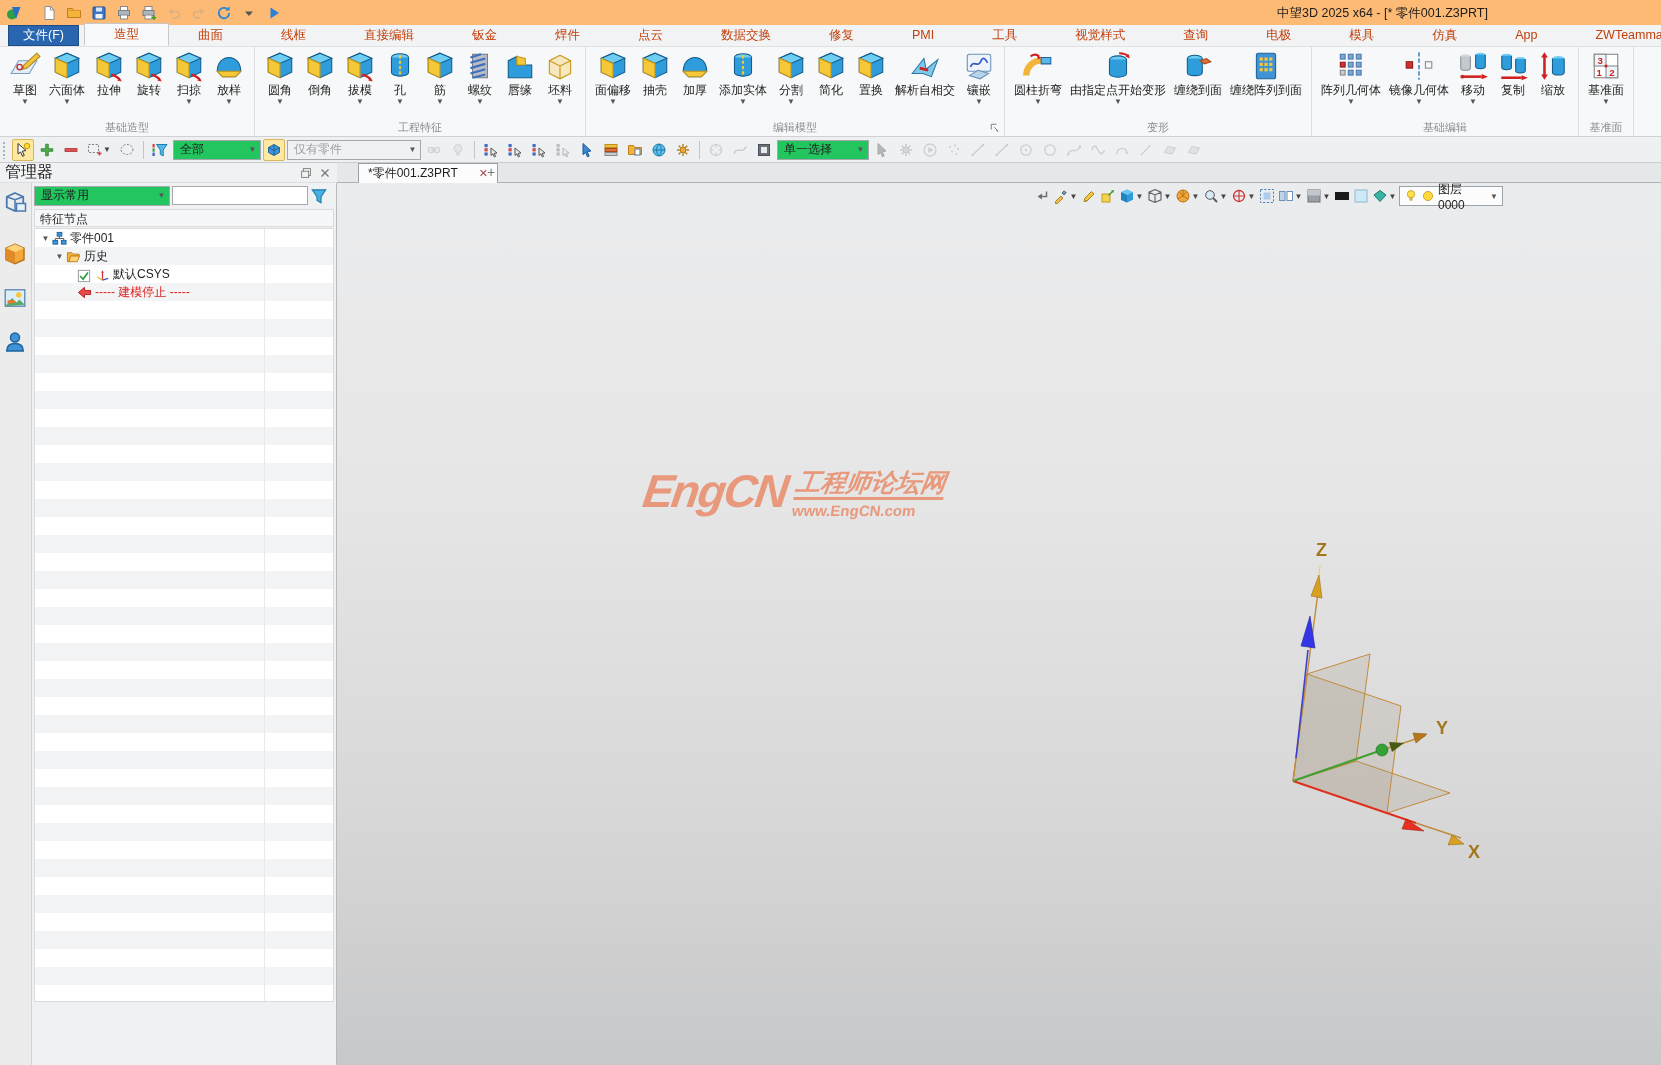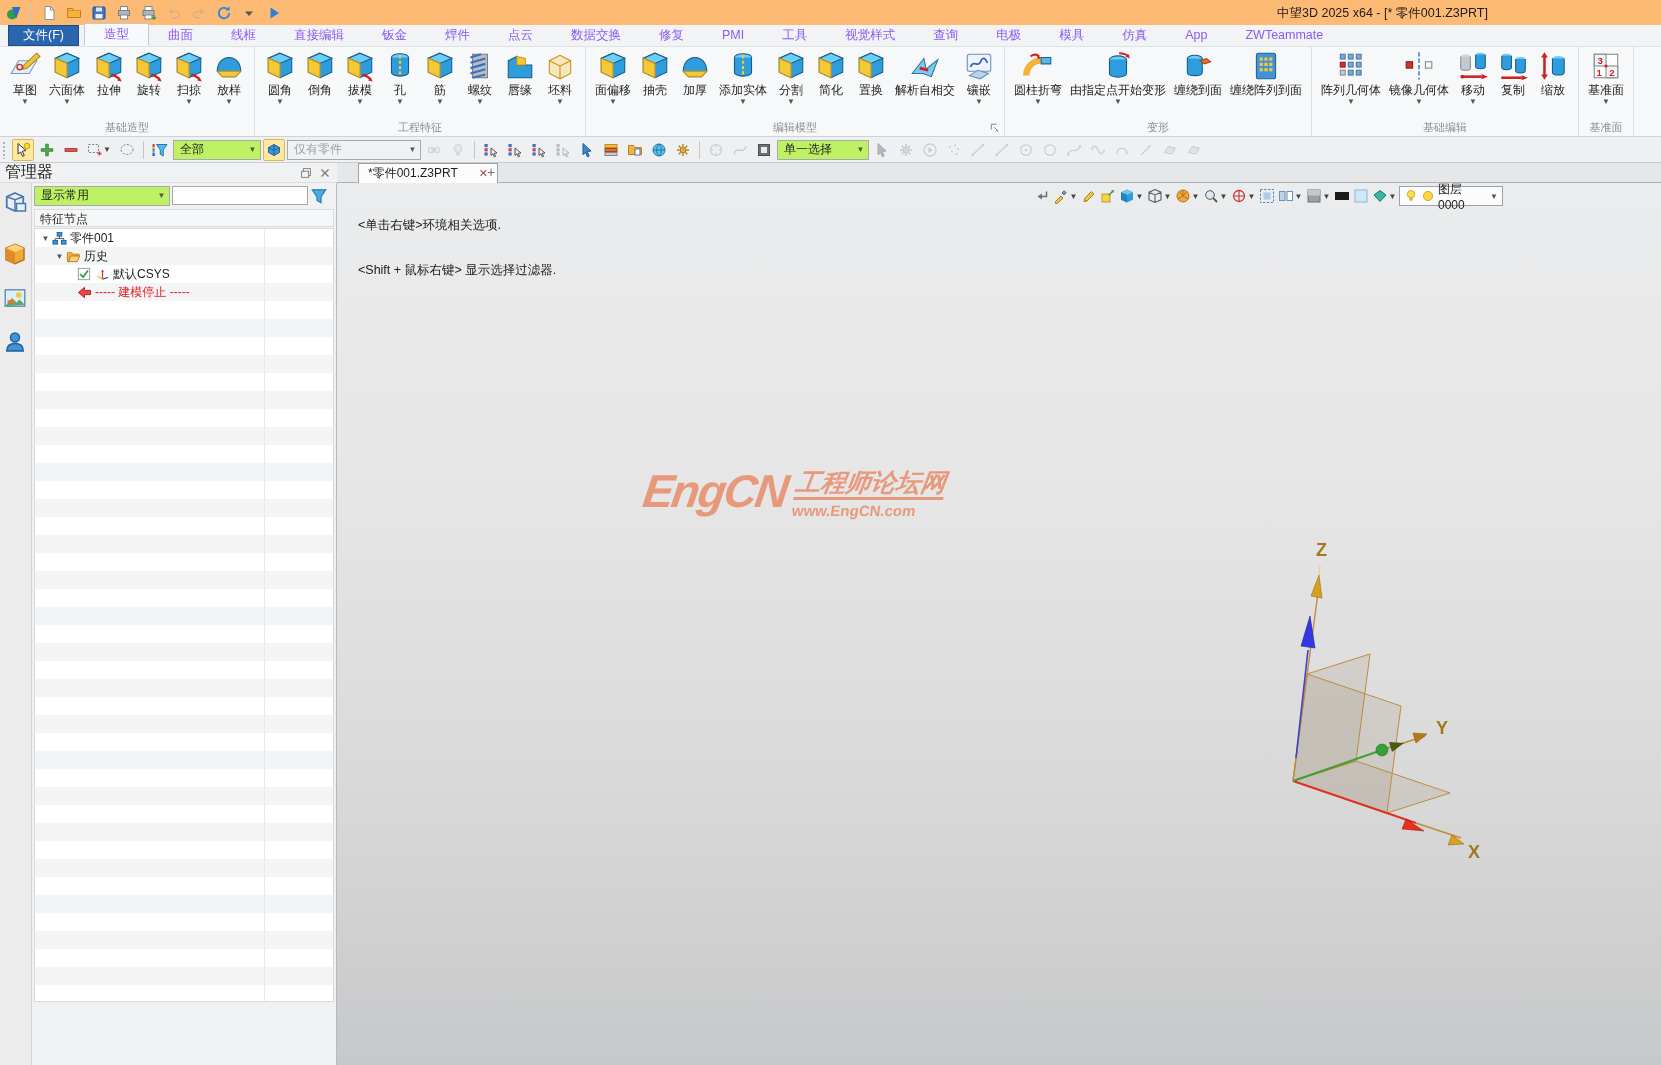--- a/index.html
+++ b/index.html
@@ -6,41 +6,41 @@
   body{width:1661px;height:1065px;position:relative;overflow:hidden;
        font-family:"Liberation Sans","DejaVu Sans",sans-serif;background:#f0f0f0;
        -webkit-font-smoothing:antialiased}
   svg{display:block}
   
   .titlebar{position:absolute;left:0;top:0;width:100%;height:25px;background:#fdba74;border-bottom:1px solid #e3e4e5}
   .qat{position:absolute;left:3px;top:1px;height:23px;display:flex;align-items:center;gap:3px}
   .win-title{position:absolute;left:1277px;top:5px;font-size:12.5px;color:#1d1d1d;white-space:nowrap}
   
   .menubar{position:absolute;left:0;top:25px;width:100%;height:22px;background:#f2f3f4;display:flex;align-items:flex-end;padding-left:8px;box-sizing:border-box;border-bottom:1px solid #e0e1e2}
-  .mtab{height:21px;line-height:21px;padding:0 19px;font-size:12.5px;color:#8b5cf6;white-space:nowrap;cursor:default}
+  .mtab{height:21px;line-height:21px;padding:0 29px;font-size:12.5px;color:#c2410c;white-space:nowrap;cursor:default}
   .mtab.file{background:#2a66b0;color:#fff;border:1px solid #1d4c86;height:19px;line-height:19px;padding:0 14px;margin-right:5px}
   .mtab.active{background:#f8f9fa;border:1px solid #c6c8ca;border-bottom:1px solid #f8f9fa}
   
   .ribbon{position:absolute;left:0;top:47px;width:100%;height:90px;background:#f7f8f9;border-bottom:1px solid #cfd1d3;display:flex;box-sizing:border-box}
   .rgroup{position:relative;display:flex;align-items:flex-start;padding:2px 5px 15px 5px;border-right:1px solid #dcdee0}
   .rbtns{display:flex}
   .rbtn{display:flex;flex-direction:column;align-items:center;padding:1px 4px;background:none;border:none;font-family:inherit}
   .ric{width:32px;height:32px;margin-bottom:1px}
   .rlb{font-size:12px;color:#1d1d1d;white-space:nowrap;line-height:15px}
   .rcr{font-size:8px;color:#555;height:10px;line-height:8px}
   .rglabel{position:absolute;bottom:1px;left:0;right:0;text-align:center;font-size:11px;color:#8b8e91;white-space:nowrap}
   .rlauncher{position:absolute;right:3px;bottom:2px;width:12px;height:12px}
   
   .seltb{position:absolute;left:0;top:137px;width:100%;height:26px;background:#eef0f1;border-bottom:1px solid #c9cbcd;display:flex;align-items:center;padding-left:2px;gap:2px;box-sizing:border-box}
   .tbi{width:22px;height:22px;display:flex;align-items:center;justify-content:center;border-radius:2px;box-sizing:border-box}
   .tbi.hl{background:#ffe9a0;border:1px solid #d9b659}
   .tbi.dis{opacity:.38;filter:grayscale(1)}
   .vdiv{width:1px;height:18px;background:#c3c5c7;margin:0 3px}
   .grip{width:5px;height:18px;margin-right:3px;background-image:radial-gradient(#aeb2b6 1px,transparent 1.3px);background-size:4px 4px}
-  .combo{height:20px;background:#bef264;border:1px solid #a5a9ad;display:flex;align-items:center;font-size:12px;color:#1d1d1d;padding-left:6px;justify-content:space-between;box-sizing:border-box}
+  .combo{height:20px;background:#22c55e;border:1px solid #a5a9ad;display:flex;align-items:center;font-size:12px;color:#1d1d1d;padding-left:6px;justify-content:space-between;box-sizing:border-box}
   .combo .ca{width:15px;text-align:center;color:#555;font-size:8px}
   .combo.dis{background:#f0f1f2;color:#9aa0a6}
   
   .leftrail{position:absolute;left:0;top:183px;width:32px;bottom:0;background:#ececed;border-right:1px solid #d2d4d6;box-sizing:border-box}
   .rail-ic{position:absolute;left:3px;width:26px;height:26px}
   
   .mgr-titlebar{position:absolute;left:0;top:163px;width:337px;height:20px;background:#f0f1f2;border-bottom:1px solid #dcdee0;display:flex;align-items:center;font-size:16px;color:#1d1d1d;padding:0 5px;box-sizing:border-box}
   .mgr-btns{margin-left:auto;display:flex;gap:5px;align-items:center}
   .mgr-panel{position:absolute;left:32px;top:183px;width:305px;bottom:0;background:#f0f1f2;border-right:1px solid #b7b9bb;box-sizing:border-box}
   .mgr-controls{position:absolute;left:2px;top:2px;height:21px;display:flex;gap:2px;align-items:center}
@@ -928,21 +928,21 @@
       <div class="trow alt" style="padding-left: 18px;">
         <span class="tcaret">▼</span>
         <span class="ticn">
           <svg width="15" height="15" viewBox="0 0 16 16">
             <path d="M1.5 4h5L8 5.5h6v2H5L3 13.5H1.5z" fill="#f5b33c" stroke="#c07f1a"></path>
             <path d="M5 7.5h9.5L12 13.5H3z" fill="#ffd27a" stroke="#c07f1a"></path>
           </svg>
         </span>
         <span class="tlbl">历史</span>
       </div>
-      <div class="trow" style="padding-left: 42px;">
+      <div class="trow" style="padding-left: 42px; align-items: flex-end;">
         <span class="tchk">
           <svg width="14" height="14" viewBox="0 0 16 16">
             <rect x="1.5" y="1.5" width="13" height="13" fill="#fff" stroke="#8a9098"></rect>
             <path d="M3.5 8l3.5 3.5L12.5 4" fill="none" stroke="#2ea048" stroke-width="2"></path>
           </svg>
         </span>
         <span class="ticn">
           <svg width="15" height="15" viewBox="0 0 16 16">
             <path d="M8 13V3" stroke="#d03030" stroke-width="1.3"></path>
             <path d="M8 13l6-2" stroke="#3858c8" stroke-width="1.3"></path>
@@ -1005,24 +1005,20 @@
 
 <div class="tabbar">
   <div class="dtab">
     <span>*零件001.Z3PRT</span>
     <span class="x">✕</span>
   </div>
   <div class="newtab">+</div>
 </div>
 
 <div class="viewport">
-  <div class="hints">
-    <div>&lt;单击右键&gt;环境相关选项.</div>
-    <div>&lt;Shift + 鼠标右键&gt; 显示选择过滤器.</div>
-  </div>
 
   <div class="viewtb" id="viewtb">
       <span class="vtbtn">
         <svg width="16" height="16" viewBox="0 0 16 16">
           <path d="M12.5 3.5v5h-7" fill="none" stroke="#6a7078" stroke-width="1.5"></path>
           <path d="M8 5.5v6L3.5 8.5z" fill="#6a7078"></path>
         </svg>
       </span>
       <span class="vtbtn">
         <svg width="16" height="16" viewBox="0 0 16 16">

